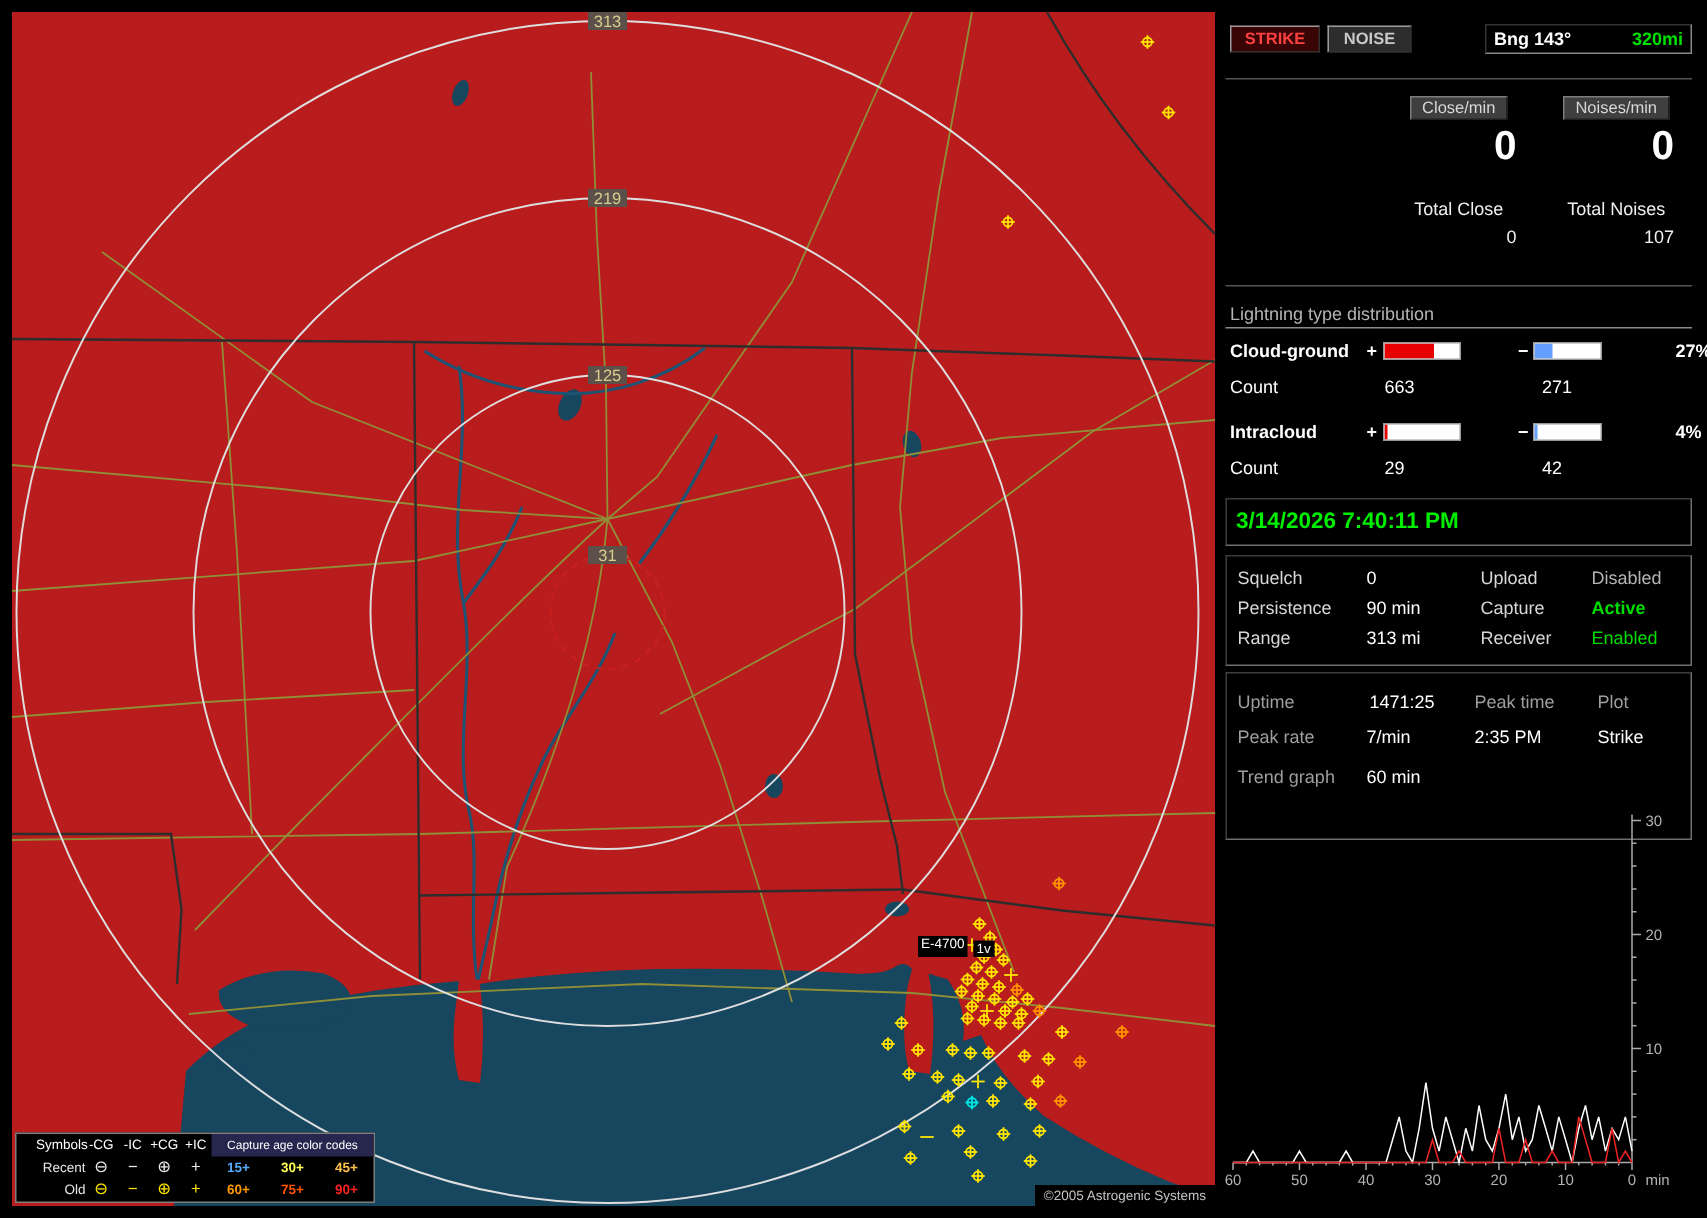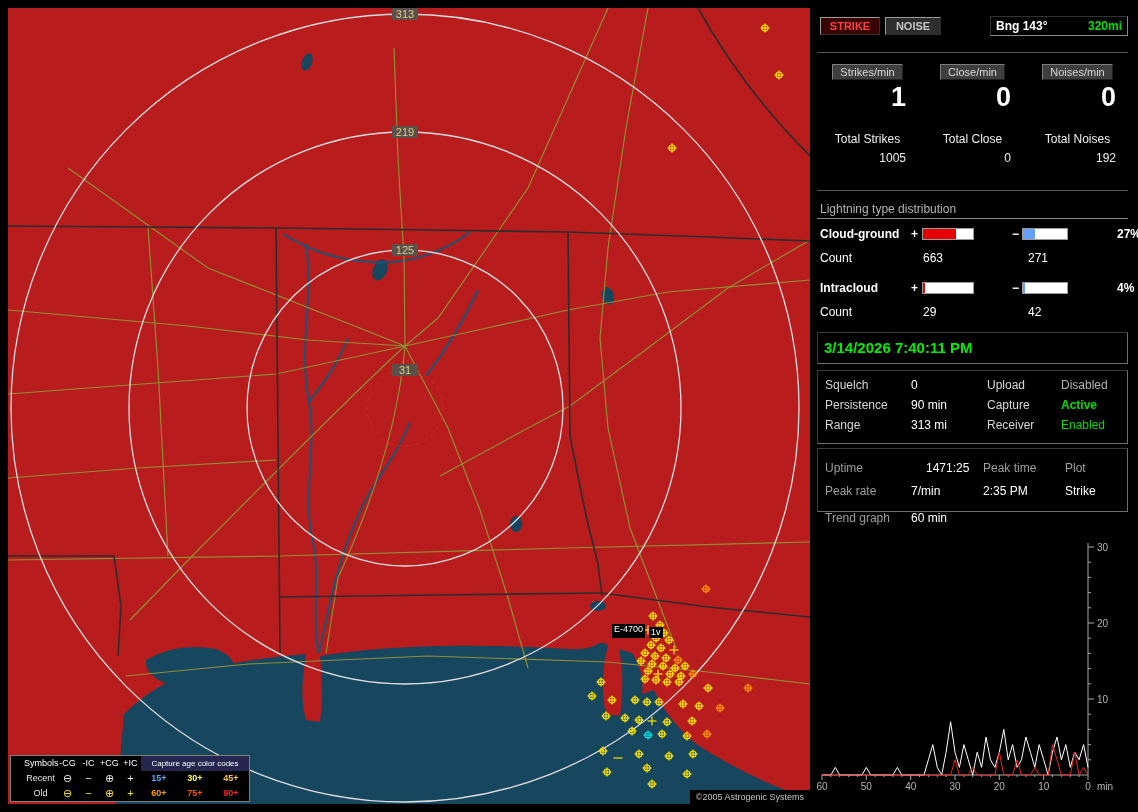--- a/index.html
+++ b/index.html
@@ -15,21 +15,21 @@
               font-size:9px; color:#fff; }
   #cell-tag .tag { background:#000; padding:0 2px; line-height:11px; }
   #cell-tag .trend { margin-top:3px; }
 
   #legend { position:absolute; left:2px; top:747px; background:#000;
             border:1px solid #7e7e7e; display:grid;
             grid-template-columns:46px 21px 21px 21px 21px 36px 36px 36px;
             grid-auto-rows:15px; align-items:center;
             font-size:9px; color:#e8e8e8; }
   .lg-cell { text-align:center; line-height:15px; white-space:nowrap; }
-  .lg-left { text-align:center; padding-left:13px; }
+  .lg-left { text-align:right; padding-left:13px; }
   .lg-head { color:#fff; }
   .lg-age-head { font-size:8px; background:#26264f; }
   .lg-sym { font-size:11px; }
   .lg-age { font-weight:bold; }
 
   #copyright { position:absolute; right:0; bottom:0; background:#000;
                color:#c4c4c4; font-size:9px; padding:2px 6px; }
 
   
   #sidebar { position:absolute; left:815px; top:8px; width:315px; height:796px;
@@ -70,21 +70,21 @@
   .dist-pct { position:absolute; font-weight:bold;margin-left:44px; }
   .count-row { position:absolute; left:0; width:315px; height:14px; }
   .count-row span { position:absolute; }
 
   .panel { position:absolute; left:2px; width:311px; border:1px solid;
            border-color:#3c3c3c #6e6e6e #6e6e6e #3c3c3c; }
   #dt-box { top:324px; height:32px; }
   #dt-text { position:absolute; left:6px; top:0; line-height:30px;
              color:#00ee00; font-size:15px; font-weight:bold; }
   #status-box { top:362px; height:74px; }
-  #stats-box  { top:440px; height:64px;padding-left:10px; }
+  #stats-box  { top:440px; height:112px;padding-left:10px; }
   .st-lbl { position:absolute; color:#d8d8d8; }
   .st-val { position:absolute; color:#fff; }
   .gray-lbl { position:absolute; color:#9e9e9e; }
 
   #trend-svg { position:absolute; left:0; top:532px; }
 </style>
 </head>
 <body>
 
 <div id="map">
@@ -365,37 +365,31 @@
 <div id="sidebar">
 
   <button id="btn-strike" class="btn">STRIKE</button>
   <button id="btn-noise" class="btn">NOISE</button>
   <div id="bng-box">
     <span id="bng-val">Bng 143°</span>
     <span id="bng-range">320mi</span>
   </div>
   <div class="hline" style="top:44px"></div>
 
-  <div class="rate-col" style="left:0">
-    <div class="rate-label">Strikes/min</div>
-    <div class="big-num">1</div>
-    <div class="total-lbl">Total Strikes</div>
-    <div class="total-val">1005</div>
-  </div>
   <div class="rate-col" style="left:105px">
     <div class="rate-label">Close/min</div>
     <div class="big-num">0</div>
     <div class="total-lbl">Total Close</div>
     <div class="total-val">0</div>
   </div>
   <div class="rate-col" style="left:210px">
     <div class="rate-label">Noises/min</div>
     <div class="big-num">0</div>
     <div class="total-lbl">Total Noises</div>
-    <div class="total-val">192</div>
+    <div class="total-val">107</div>
   </div>
   <div class="hline" style="top:182px"></div>
 
   <div id="dist-title">Lightning type distribution</div>
   <div class="hline" style="top:210px; background:#8a8a8a"></div>
 
   <div class="dist-row" style="top:219px">
     <span class="dist-label">Cloud-ground</span>
     <span class="dist-sign" style="left:96px">+</span>
     <span class="bar" style="left:107px; width:52px">
@@ -447,21 +441,21 @@
     <span class="st-lbl" style="left:169px;top:7px">Upload</span>
     <span class="st-val" style="left: 243px; top: 7px; color: rgb(180, 180, 180);">Disabled</span>
     <span class="st-lbl" style="left:169px;top:27px">Capture</span>
     <span class="st-val" style="left: 243px; top: 27px; color: rgb(0, 221, 0); font-weight: bold;">Active</span>
     <span class="st-lbl" style="left:169px;top:47px">Receiver</span>
     <span class="st-val" style="left: 243px; top: 47px; color: rgb(0, 221, 0);">Enabled</span>
   </div>
 
   <div id="stats-box" class="panel">
     <span class="gray-lbl" style="left:7px;  top:12px">Uptime</span>
-    <span class="st-val" style="left:108px; top:12px">1471:25</span>
+    <span class="st-val" style="left:95px; top:12px">1471:25</span>
     <span class="gray-lbl" style="left:165px;top:12px">Peak time</span>
     <span class="gray-lbl" style="left:247px;top:12px">Plot</span>
     <span class="gray-lbl" style="left:7px;  top:35px">Peak rate</span>
     <span class="st-val" style="left:93px; top:35px">7/min</span>
     <span class="st-val" style="left:165px;top:35px">2:35 PM</span>
     <span class="st-val" style="left:247px;top:35px">Strike</span>
     <span class="gray-lbl" style="left:7px;  top:62px">Trend graph</span>
     <span class="st-val" style="left:93px; top:62px">60 min</span>
   </div>
 

